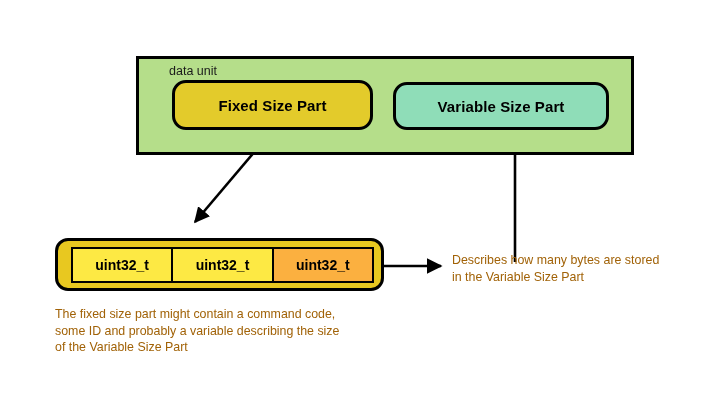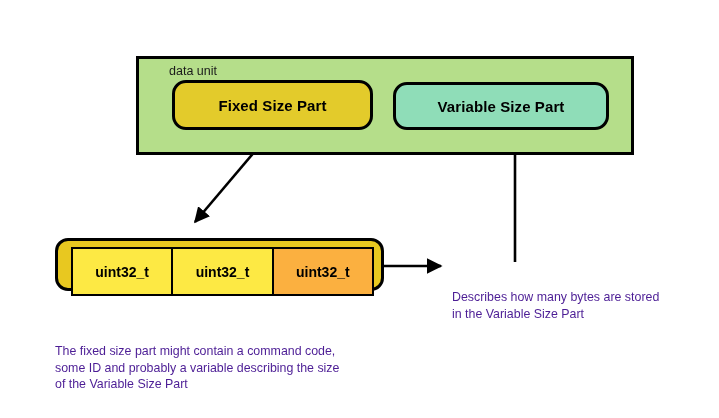--- a/index.html
+++ b/index.html
@@ -85,21 +85,21 @@
     background: #e8c820;
     border: 3px solid #000000;
     border-radius: 13px;
     box-sizing: border-box;
   }
   .struct-inner {
     position: absolute;
     left: 13px;
     top: 6px;
     width: 303px;
-    height: 49px;
+    height: 36px;
     display: flex;
     border: 2px solid #000000;
     box-sizing: border-box;
   }
   .struct-cell {
     flex: 1 1 0;
     display: flex;
     align-items: center;
     justify-content: center;
     font-size: 14px;
@@ -112,23 +112,22 @@
     border-left: 2px solid #000000;
   }
   .cell-yellow { background: #fde944; }
   .cell-orange { background: #fbb040; }
 
   
   .caption {
     position: absolute;
     font-size: 12.4px;
     line-height: 16.5px;
-    color: #4c1d95;
+    color: #a16207;
     white-space: pre-line;
-    margin-top: 37px;
   }
   .caption-struct {
     left: 55px;
     top: 306px;
     width: 340px;
   }
   .caption-describes {
     left: 452px;
     top: 252px;
     width: 250px;

